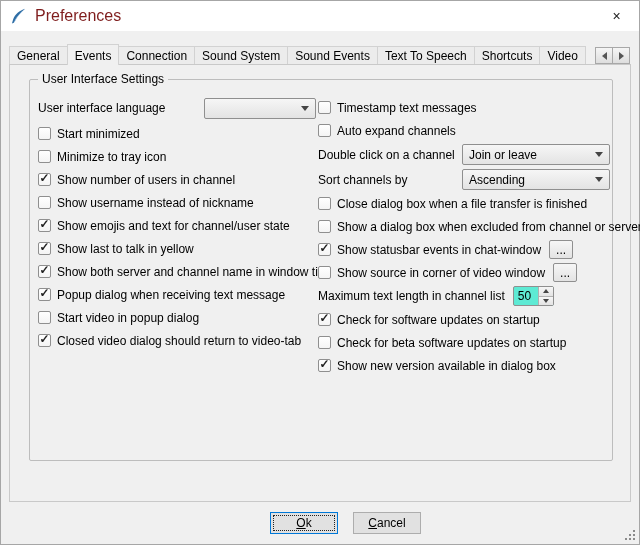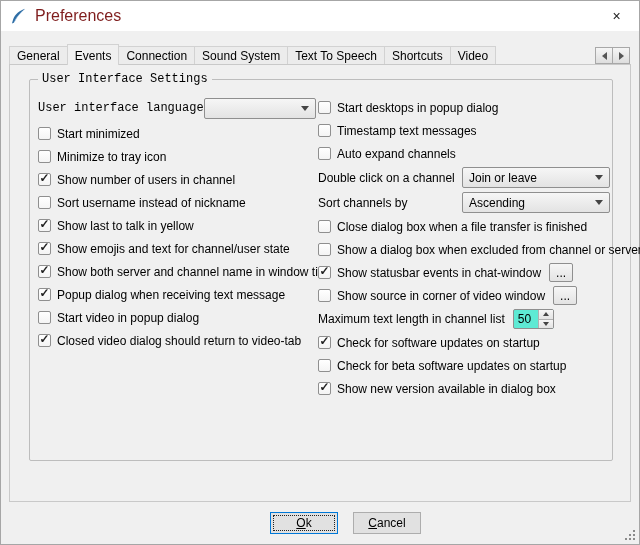--- a/index.html
+++ b/index.html
@@ -21,27 +21,27 @@
   .scroll-btn{width:18px;height:17px;background:linear-gradient(#f5f5f5,#dedede);border:1px solid #a8a8a8;box-sizing:border-box;display:flex;align-items:center;justify-content:center;}
   .scroll-btn + .scroll-btn{margin-left:-1px;}
   .tri-left{width:0;height:0;border-top:4px solid transparent;border-bottom:4px solid transparent;border-right:5px solid #555;}
   .tri-right{width:0;height:0;border-top:4px solid transparent;border-bottom:4px solid transparent;border-left:5px solid #555;}
 
   
   .tabpage{position:absolute;left:8px;top:63px;right:8px;height:438px;border:1px solid #c9c9c9;background:#f0f0f0;box-sizing:border-box;}
 
   
   .groupbox{position:absolute;left:28px;top:78px;width:584px;height:382px;border:1px solid #bdbdbd;border-radius:2px;box-sizing:border-box;}
-  .group-legend{position:absolute;top:-8px;left:8px;background:#f0f0f0;padding:0 4px;font-size:12px;font-family:Liberation Mono, monospace;}
+  .group-legend{position:absolute;top:-8px;left:8px;background:#f0f0f0;padding:0 4px;font-size:12px;}
 
   .col-left{position:absolute;left:8px;top:16px;width:278px;}
   .col-right{position:absolute;left:288px;top:16px;width:292px;}
 
   .row{height:23px;display:flex;align-items:center;}
-  .row-lang{height:24px;display:flex;align-items:center;margin-bottom:2px;font-family:Liberation Mono, monospace;}
+  .row-lang{height:24px;display:flex;align-items:center;margin-bottom:2px;}
   .row-combo{height:25px;display:flex;align-items:center;}
   .row-num{height:24px;display:flex;align-items:center;}
   .field-label{white-space:nowrap;}
 
   
   .cb{display:flex;align-items:center;cursor:default;}
   .box{width:13px;height:13px;background:linear-gradient(#ffffff,#f4f4f4);border:1px solid #8f8f8f;border-radius:2px;box-sizing:border-box;flex:0 0 auto;position:relative;}
   .box.checked::after{content:"✓";position:absolute;left:0;top:-2px;width:11px;height:13px;font-size:12px;font-weight:bold;color:#222;text-align:center;line-height:13px;}
   .cb-label{margin-left:6px;white-space:nowrap;}
 
@@ -98,20 +98,23 @@
     <div class="tab selected">
         <span>Events</span>
       </div>
     <div class="tab">
         <span>Connection</span>
       </div>
     <div class="tab">
         <span>Sound System</span>
       </div>
     <div class="tab">
+        <span>Sound Events</span>
+      </div>
+    <div class="tab">
         <span>Text To Speech</span>
       </div>
     <div class="tab">
         <span>Shortcuts</span>
       </div>
     <div class="tab">
         <span>Video</span>
       </div>
   </div>
   <div class="tab-scrollers">
@@ -151,38 +154,38 @@
         </div>
       <div class="row">
           <span class="cb">
             <span class="box checked"></span>
             <span class="cb-label">Show number of users in channel</span>
           </span>
         </div>
       <div class="row">
           <span class="cb">
             <span class="box"></span>
-            <span class="cb-label">Sort username instead of nickname</span>
+            <span class="cb-label">Show username instead of nickname</span>
+          </span>
+        </div>
+      <div class="row">
+          <span class="cb">
+            <span class="box checked"></span>
+            <span class="cb-label">Show emojis and text for channel/user state</span>
           </span>
         </div>
       <div class="row">
           <span class="cb">
             <span class="box checked"></span>
             <span class="cb-label">Show last to talk in yellow</span>
           </span>
         </div>
       <div class="row">
           <span class="cb">
             <span class="box checked"></span>
-            <span class="cb-label">Show emojis and text for channel/user state</span>
-          </span>
-        </div>
-      <div class="row">
-          <span class="cb">
-            <span class="box checked"></span>
             <span class="cb-label">Show both server and channel name in window title</span>
           </span>
         </div>
       <div class="row">
           <span class="cb">
             <span class="box checked"></span>
             <span class="cb-label">Popup dialog when receiving text message</span>
           </span>
         </div>
       <div class="row">
@@ -193,26 +196,20 @@
         </div>
       <div class="row">
           <span class="cb">
             <span class="box checked"></span>
             <span class="cb-label">Closed video dialog should return to video-tab</span>
           </span>
         </div>
     </div>
 
     <div class="col-right">
-      <div class="row">
-          <span class="cb">
-            <span class="box"></span>
-            <span class="cb-label">Start desktops in popup dialog</span>
-          </span>
-        </div>
       <div class="row">
           <span class="cb">
             <span class="box"></span>
             <span class="cb-label">Timestamp text messages</span>
           </span>
         </div>
       <div class="row">
           <span class="cb">
             <span class="box"></span>
             <span class="cb-label">Auto expand channels</span>

